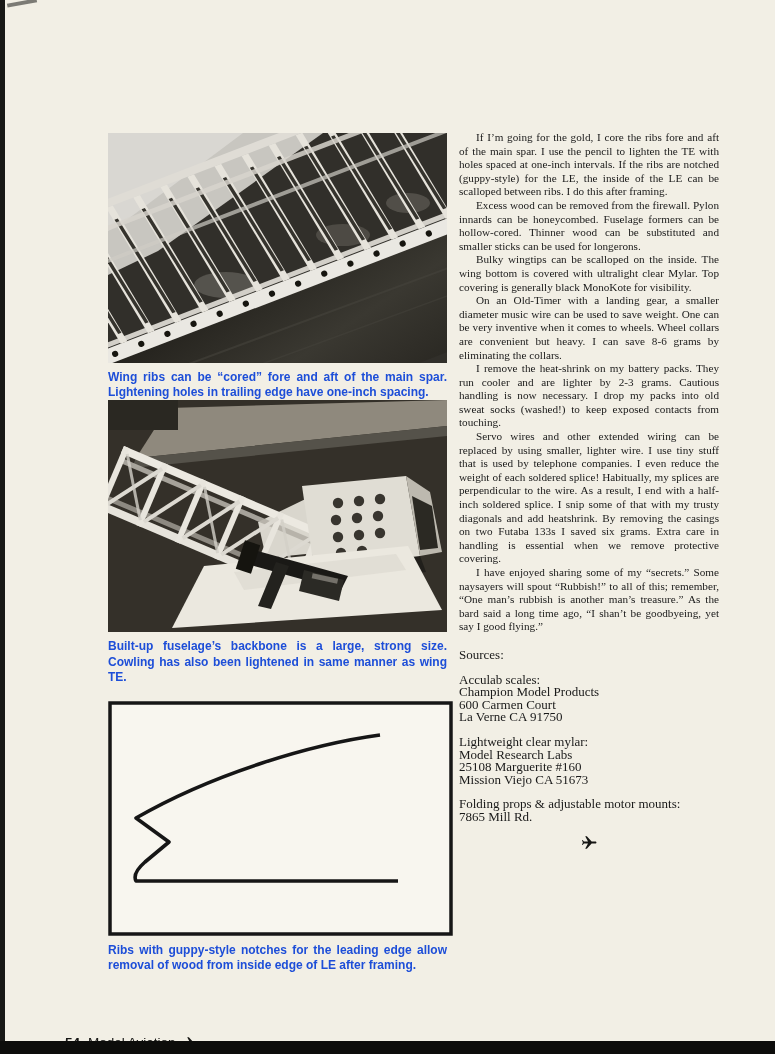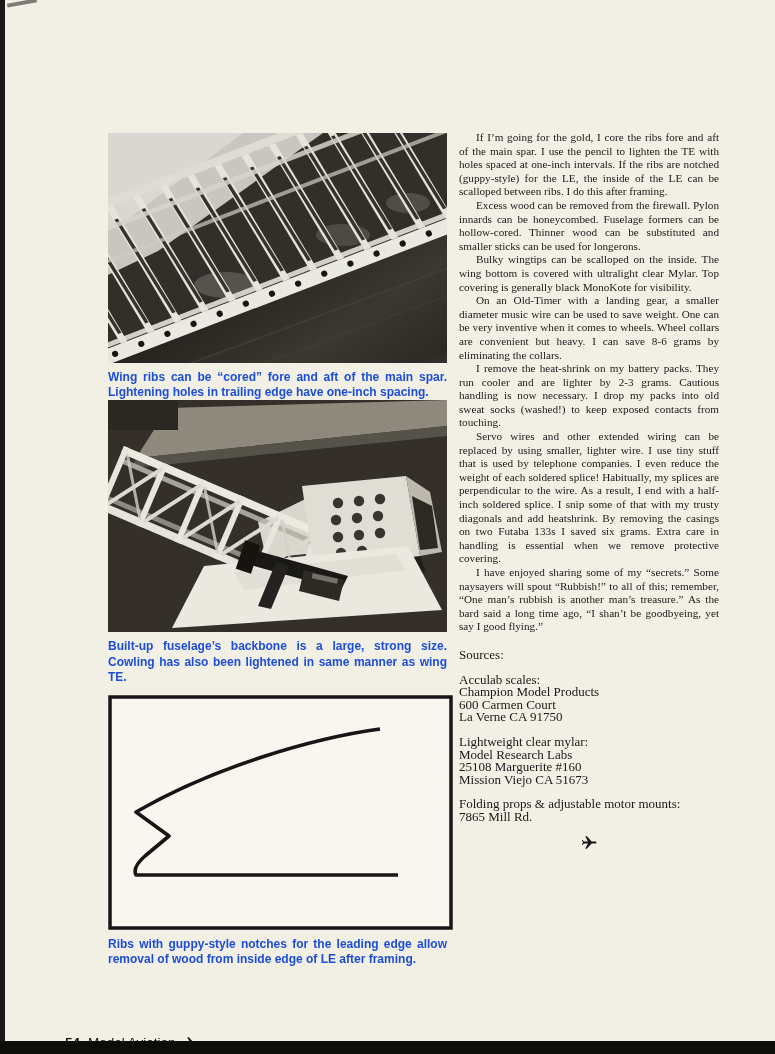--- a/index.html
+++ b/index.html
@@ -7,21 +7,21 @@
         font-family:"Liberation Serif",serif;color:#191919;}
   .edge-left{position:absolute;left:0;top:0;width:5px;height:1054px;background:#181816;}
   .bottom-bar{position:absolute;left:0;top:1041px;width:775px;height:13px;background:#0d0d0b;}
   .corner-mark{position:absolute;left:7px;top:1px;width:30px;height:4px;background:#4a4a46;
                transform:rotate(-10deg);opacity:.7;}
 
   
   .left-col{position:absolute;left:108px;top:133px;width:339px;}
   figure{margin:0;}
   .fig2{}
-  .fig3{margin-top:10px;}
+  .fig3{margin-top:16px;}
   .photo svg,.drawing svg{display:block;}
   .cap{font-family:Liberation Sans, sans-serif;font-weight:bold;font-size:12px;
        line-height:15.2px;color:#1d4ed8;text-align:justify;margin:7px 0 0 0;}
 
   
   .right-col{position:absolute;left:459px;top:131px;width:260px;}
   .right-col p.body{margin:0;font-size:11.2px;line-height:13.6px;text-align:justify;
                     text-indent:17px;}
   .sources{margin-top:15px;font-size:13px;line-height:12.6px;}
   .src-head{margin:0 0 12px 0;}

